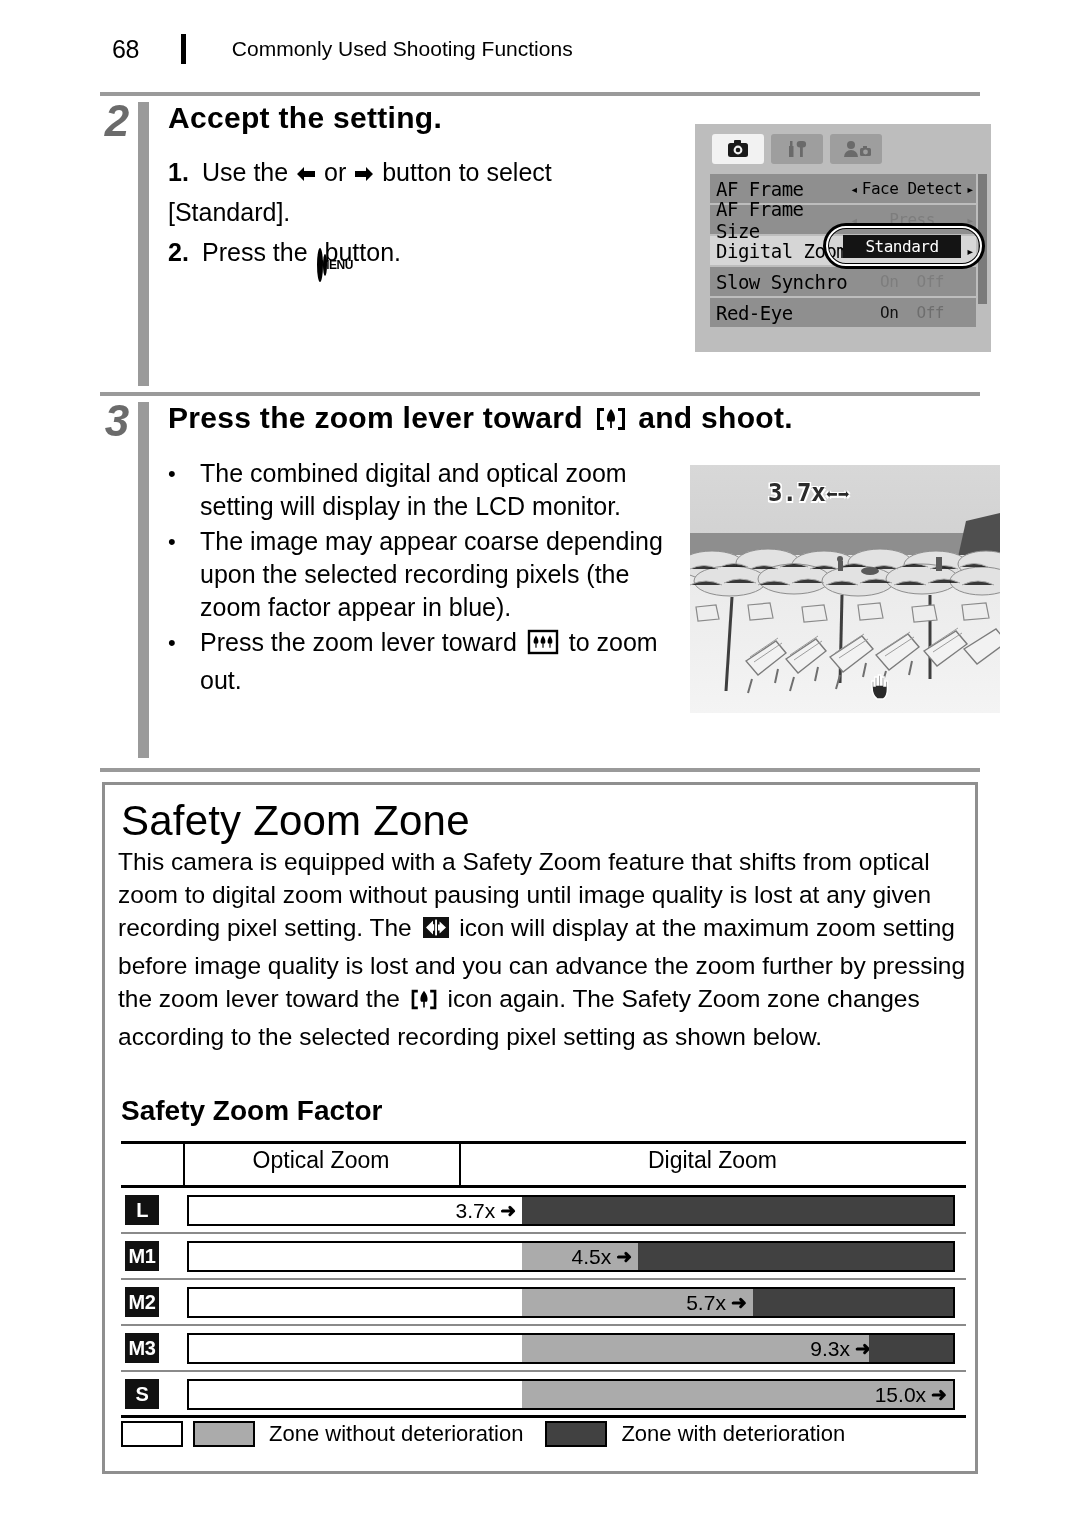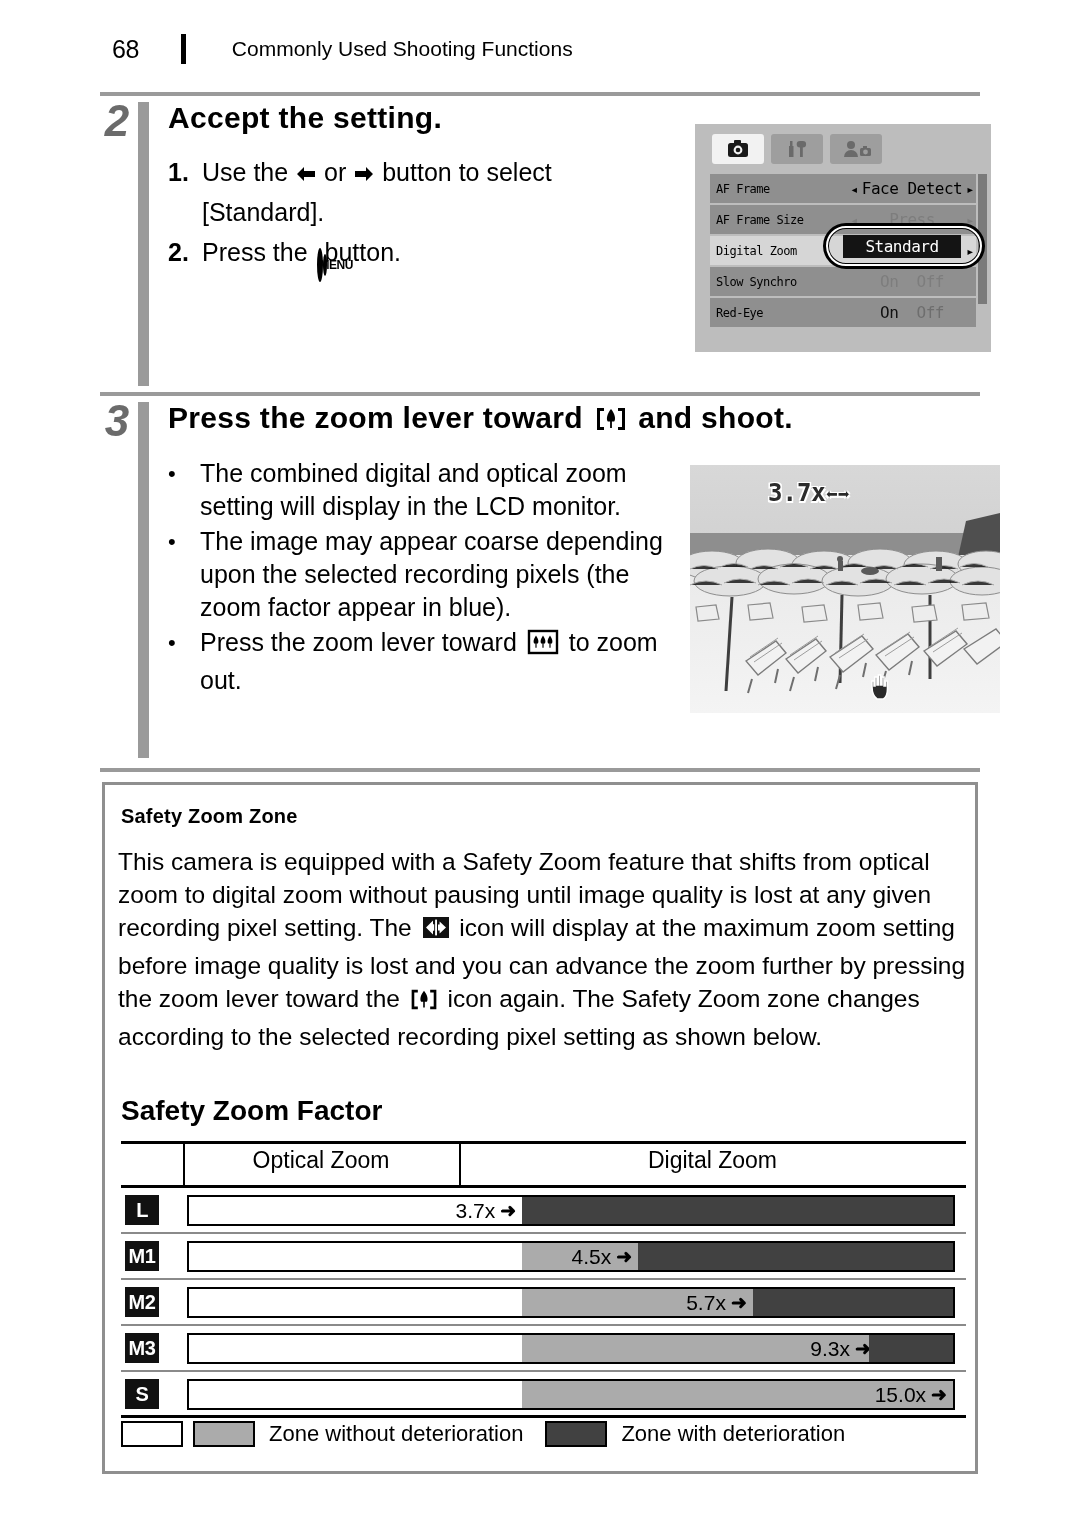--- a/index.html
+++ b/index.html
@@ -79,21 +79,21 @@
     display: flex;
     font-size: 25px;
     line-height: 40px;
   }
   .sub-marker {
     font-weight: bold;
     width: 34px;
     flex: 0 0 34px;
   }
   .sub-text { flex: 1; }
-  .sub-cont { margin-left: 34px; font-size: 25px; line-height: 40px; }
+  .sub-cont { font-size: 25px; line-height: 40px; }
 
   
   .bullets { margin-top: 14px; width: 510px; }
   .bullet-item {
     display: flex;
     font-size: 25px;
     line-height: 33px;
     margin-bottom: 2px;
   }
   .bullet-dot {
@@ -191,21 +191,21 @@
     display: flex;
     align-items: center;
     height: 29px;
     margin-bottom: 2px;
     background: #8f8f8f;
   }
   .lcd-row.sel { background: #d6d6d6; }
   .lcd-row .lbl {
     flex: 0 0 132px;
     font-family: "DejaVu Sans Mono", monospace;
-    font-size: 12px;
+    font-size: 19px;
     color: #000;
     padding-left: 6px;
     letter-spacing: -0.5px;
   }
   .lcd-row .val {
     flex: 1;
     font-family: "DejaVu Sans Mono", monospace;
     font-size: 16px;
     color: #000;
     text-align: center;
@@ -290,23 +290,23 @@
   .sz-box {
     position: absolute;
     left: 102px; top: 782px;
     width: 876px; height: 692px;
     border: 3px solid #8f8f8f;
     box-sizing: border-box;
     background: #fff;
   }
   .sz-title {
     position: absolute;
-    left: 16px; top: 20px;
-    font-size: 20px;
-    font-weight: bold;
+    left: 16px; top: 12px;
+    font-size: 42px;
+    font-weight: normal;
     letter-spacing: 0.2px;
   }
   .sz-para {
     position: absolute;
     left: 13px; top: 60px;
     width: 848px;
     font-size: 24.5px;
     line-height: 33px;
   }
   .sz-subtitle {

